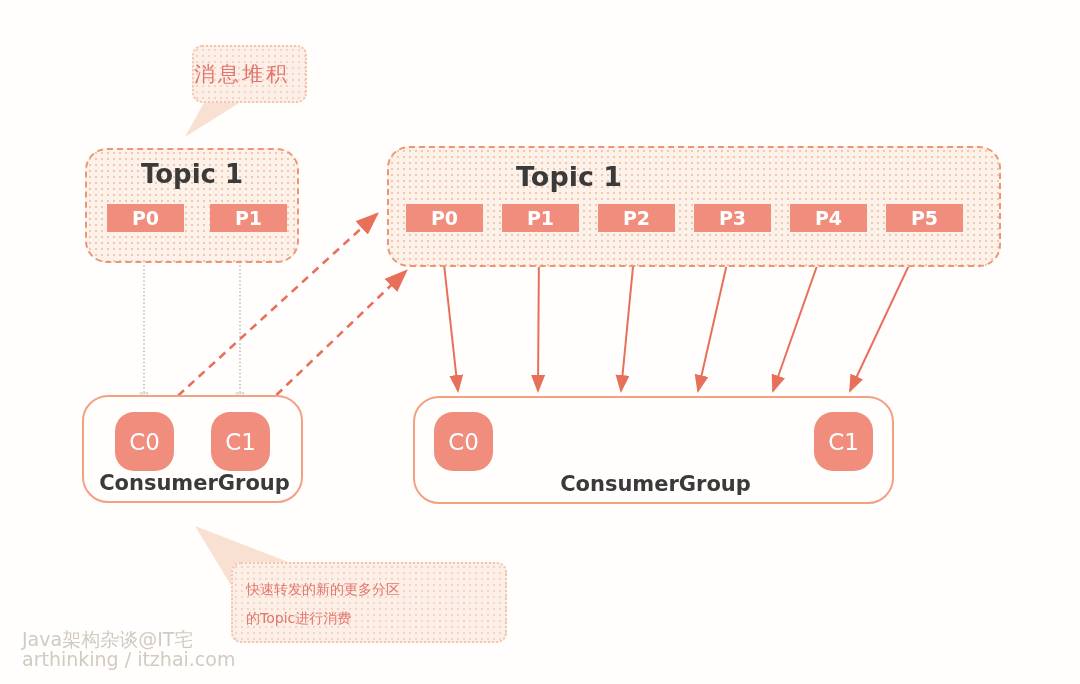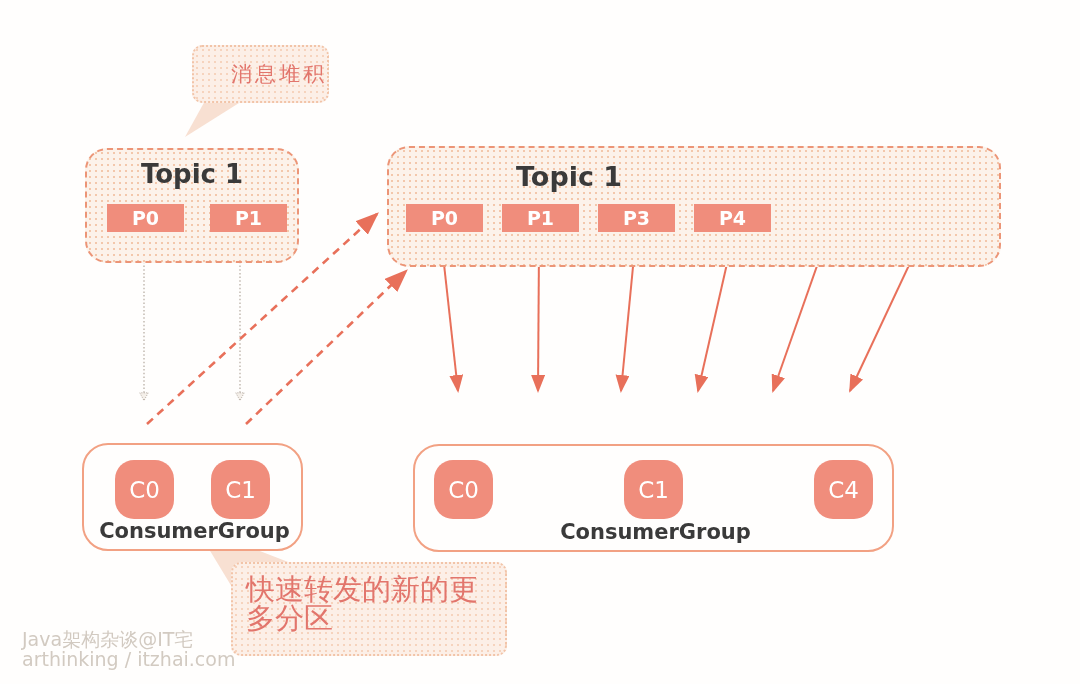--- a/index.html
+++ b/index.html
@@ -48,27 +48,27 @@
     position:absolute;
     border:2px dotted var(--callout-border);
     border-radius:10px;
     color:var(--callout-text);
     background-color:var(--callout-bg);
     background-image:radial-gradient(#f6d3bd 1px, transparent 1.4px);
     background-size:6px 6px;
     box-sizing:border-box;
   }
   .callout-top{
-    left:192px;top:45px;width:137px;height:58px;
-    display:flex;align-items:center;justify-content:flex-end;
+    left:192px;top:45px;width:115px;height:58px;
+    display:flex;align-items:center;justify-content:flex-start;
     font-size:21px;letter-spacing:3px;
   }
   .callout-bottom{
-    left:231px;top:562px;width:276px;height:94px;
-    font-size:29px;line-height:29px;
+    left:231px;top:562px;width:276px;height:81px;
+    font-size:14px;line-height:29px;
     padding:11px 0 0 13px;
   }
   .topic{
     position:absolute;
     border:2px dashed var(--topic-border);
     border-radius:22px;
     box-sizing:border-box;
   }
   .topic-left{left:85px;top:148px;width:214px;height:115px;}
   .topic-right{left:387px;top:146px;width:614px;height:121px;}
@@ -90,21 +90,20 @@
     background:var(--salmon);
     color:#fff;font-size:19px;font-weight:bold;
     display:flex;align-items:center;justify-content:center;
   }
   .group{
     position:absolute;
     border:2px solid var(--group-border);
     border-radius:26px;
     background:#fffefd;
     box-sizing:border-box;
-    margin-top:48px;
   }
   .group-left{left:82px;top:395px;width:221px;height:108px;}
   .group-right{left:413px;top:396px;width:481px;height:108px;}
   .consumer-row{
     position:absolute;left:0;right:0;display:flex;
   }
   .group-left .consumer-row{top:15px;padding:0 31px;justify-content:space-between;}
   .group-right .consumer-row{top:14px;padding:0 19px;justify-content:space-between;}
   .consumer{
     width:59px;height:59px;border-radius:19px;
@@ -164,44 +163,46 @@
         <div class="partition">P0</div>
         <div class="partition">P1</div>
       </div>
   </div>
 
   <div class="topic topic-right dotted-bg">
     <div class="topic-title">Topic 1</div>
     <div class="partition-row">
         <div class="partition">P0</div>
         <div class="partition">P1</div>
+        <div class="partition">P2</div>
         <div class="partition">P3</div>
         <div class="partition">P4</div>
+        <div class="partition">P5</div>
       </div>
   </div>
 
   <div class="group group-left">
     <div class="consumer-row">
         <div class="consumer">C0</div>
         <div class="consumer">C1</div>
       </div>
     <div class="group-label">ConsumerGroup</div>
   </div>
 
   <div class="group group-right">
     <div class="consumer-row">
         <div class="consumer">C0</div>
         <div class="consumer">C1</div>
-        <div class="consumer">C4</div>
       </div>
     <div class="group-label">ConsumerGroup</div>
   </div>
 
   <div class="callout callout-bottom">
     <div>快速转发的新的更多分区</div>
+    <div>的Topic进行消费</div>
   </div>
 
   <div class="watermark">
     <div>Java架构杂谈@IT宅</div>
     <div>arthinking / itzhai.com</div>
   </div>
 
 </div>
 
 </body></html>

